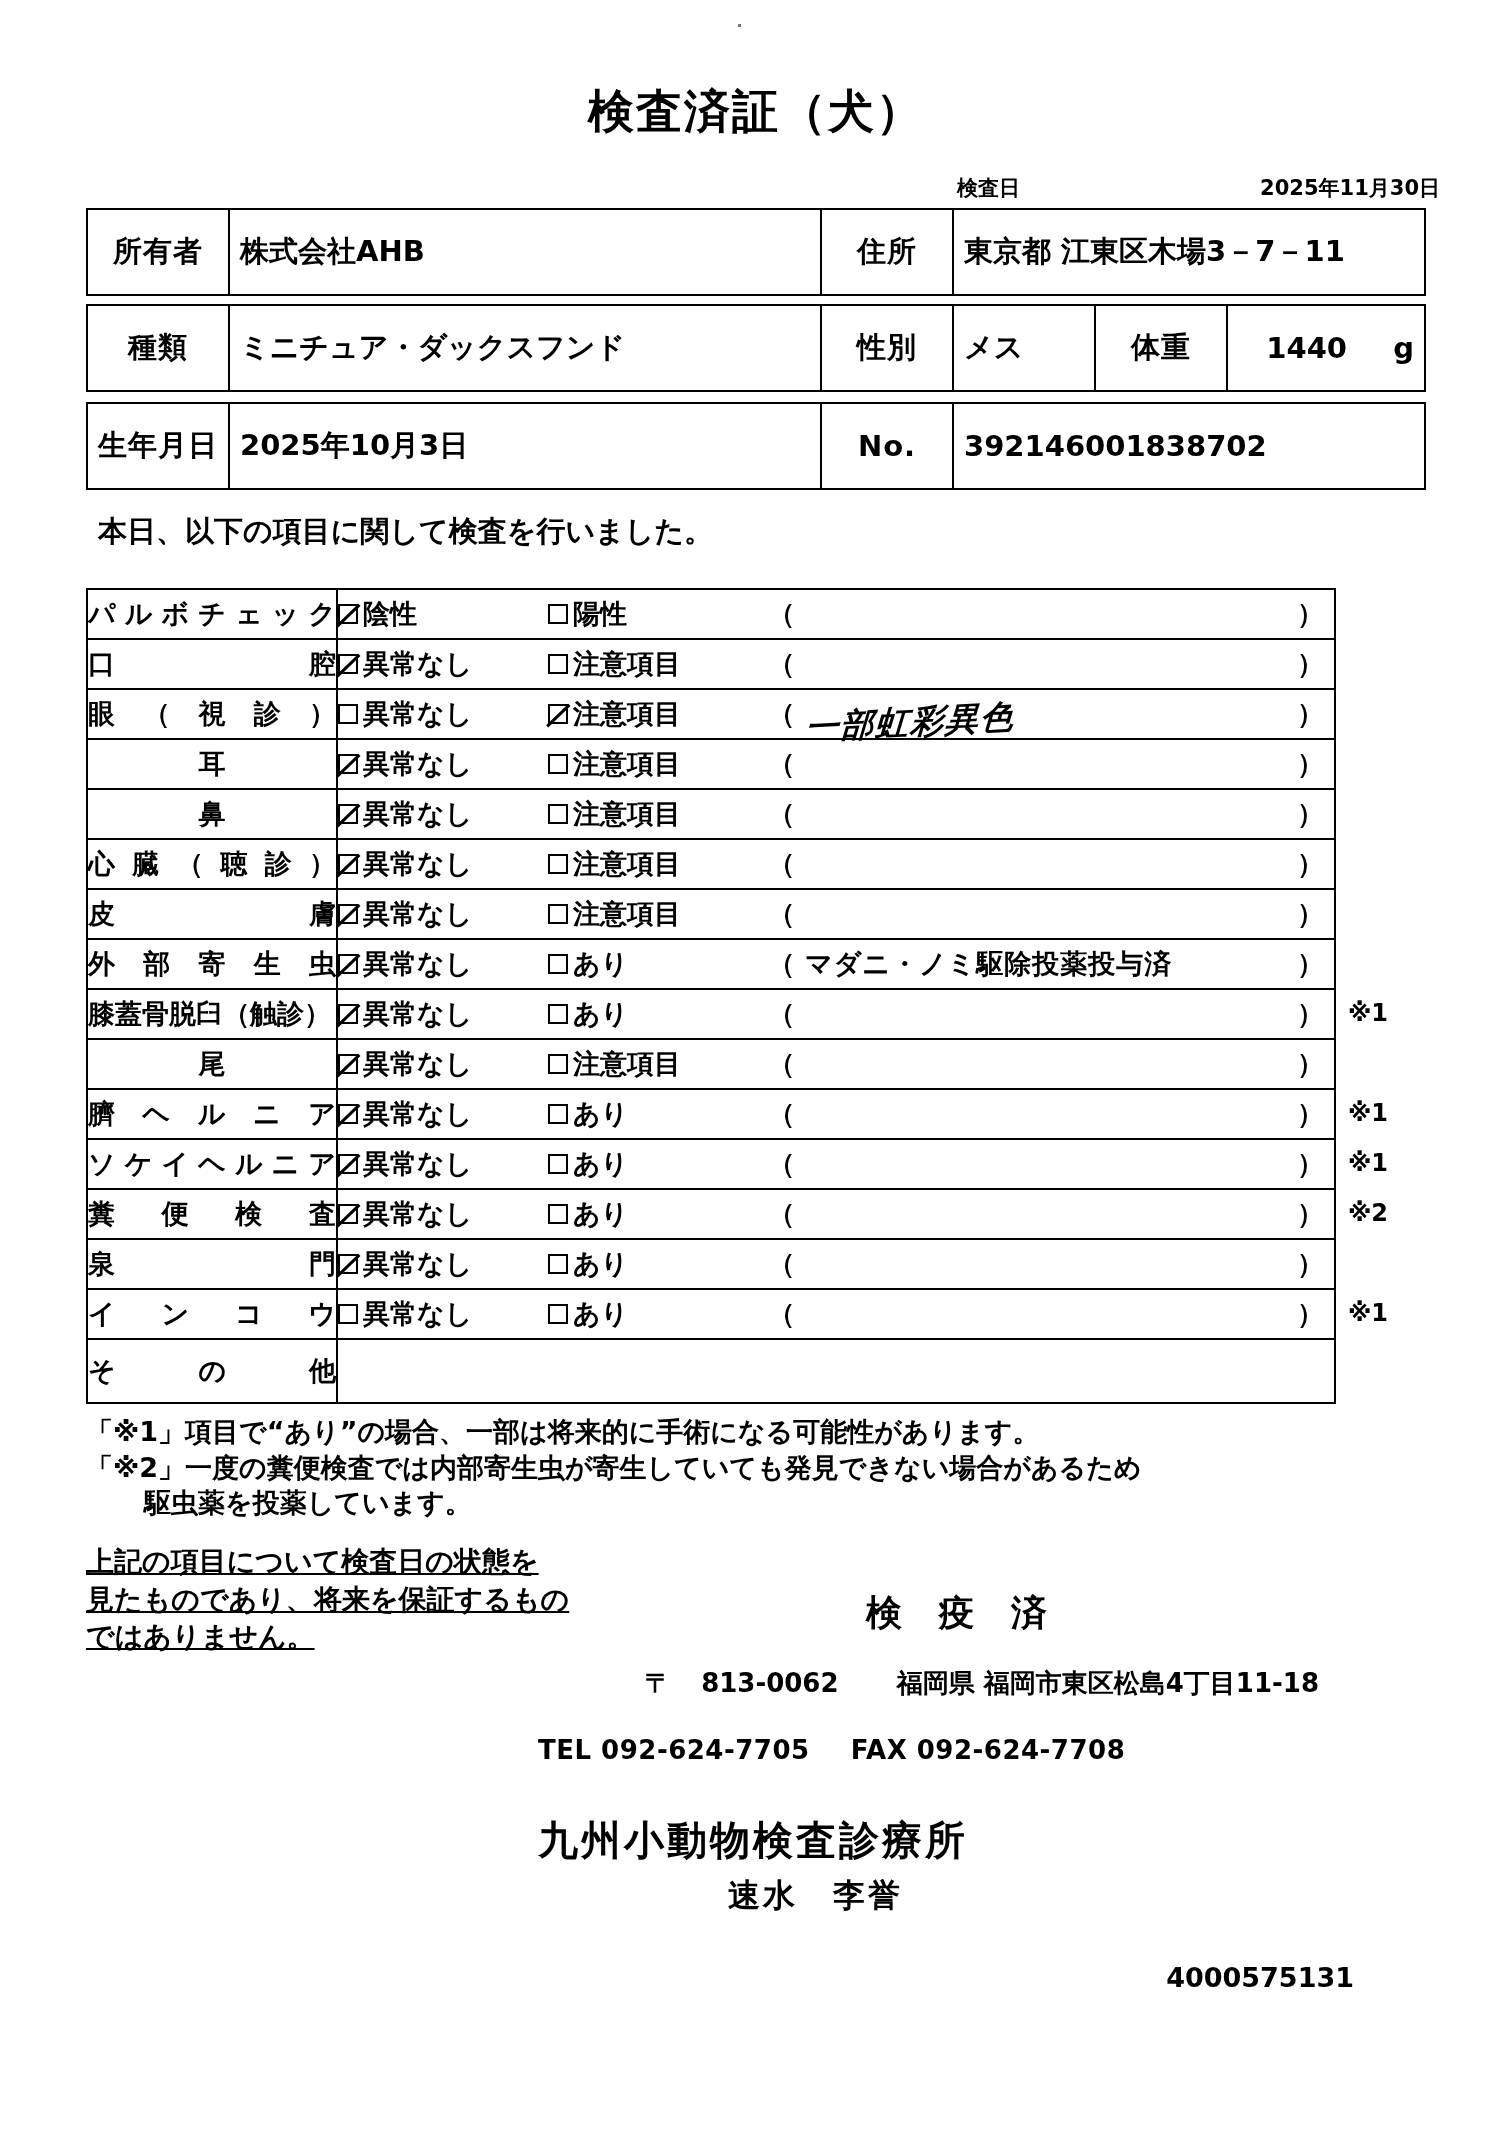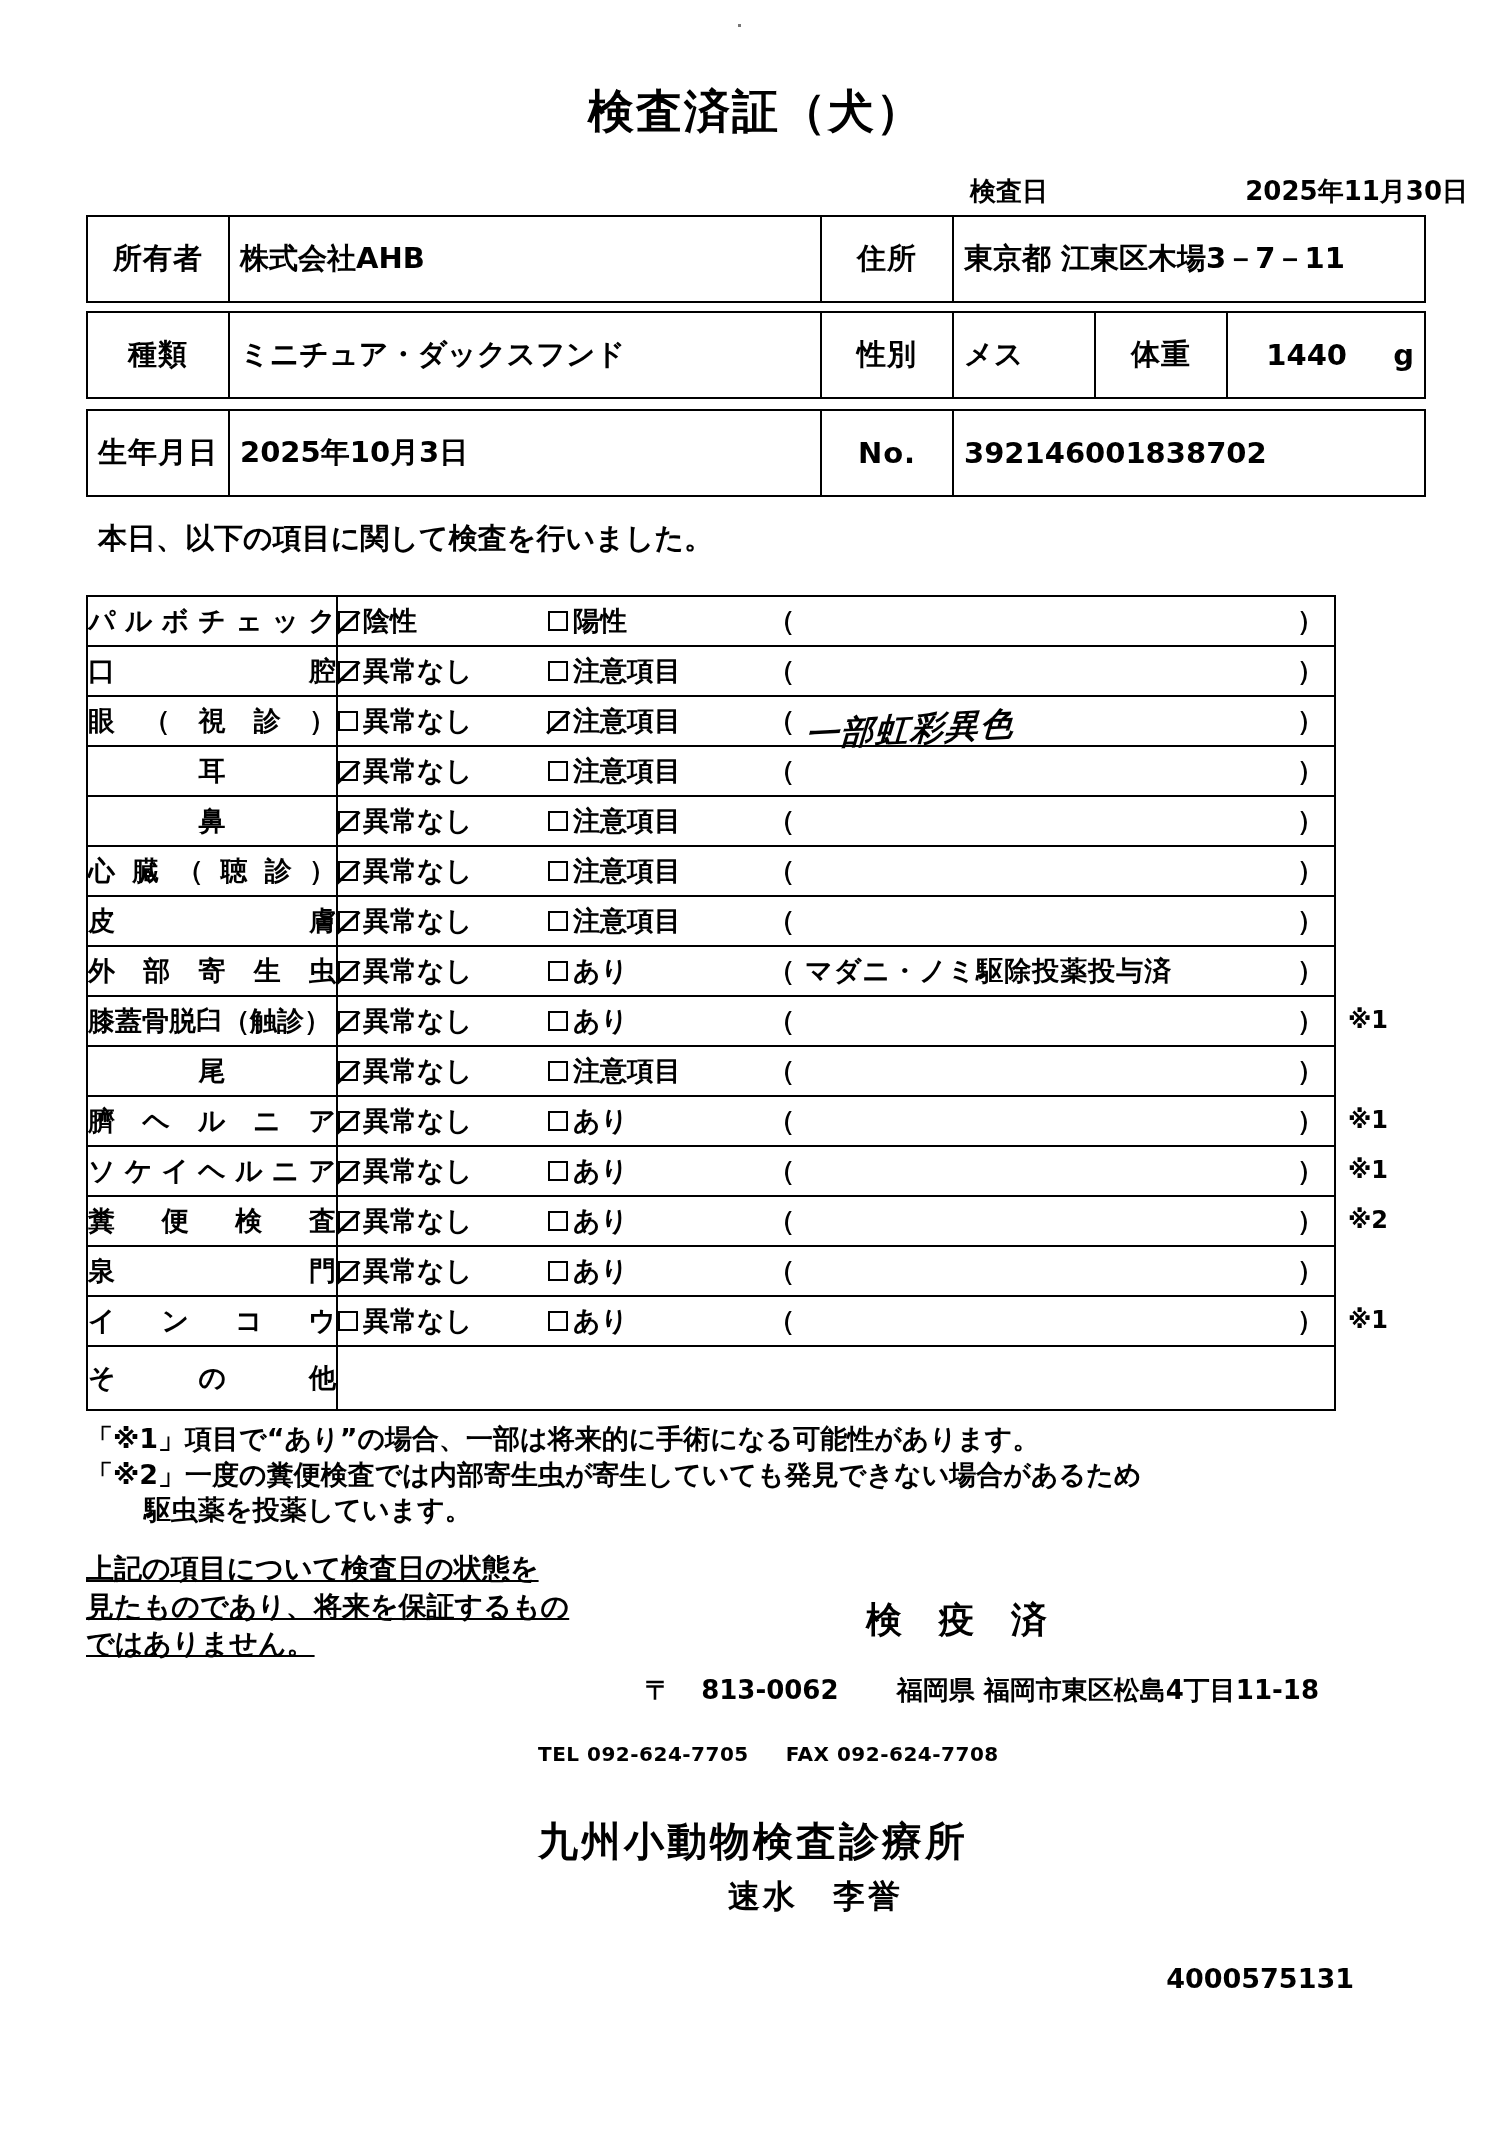--- a/index.html
+++ b/index.html
@@ -24,22 +24,22 @@
     letter-spacing:2px;
     padding-top:88px;
     line-height:1;
   }
   
   .examdate-row{
     display:flex;
     justify-content:flex-end;
     align-items:baseline;
     margin-top:40px;
-    padding-right:44px;
-    font-size:26px;
+    padding-right:72px;
+    font-size:21px;
     font-weight:700;
   }
   .examdate-label{margin-right:150px;}
   .examdate-value{min-width:270px;text-align:right;}
 
   
   .info-table{
     margin:6px auto 0 auto;
     width:1340px;
     border-collapse:collapse;
@@ -168,21 +168,21 @@
     margin-top:46px;margin-left:140px;
   }
   .addr{
     width:1340px;margin:10px auto 0 auto;
     text-align:center;padding-left:452px;box-sizing:border-box;
     font-size:26px;font-weight:700;
   }
   .tel{
     width:1340px;margin:34px auto 0 auto;
     text-align:left;padding-left:452px;box-sizing:border-box;
-    font-size:20px;font-weight:700;letter-spacing:.5px;
+    font-size:26px;font-weight:700;letter-spacing:.5px;
   }
   .clinic{
     width:1340px;margin:48px auto 0 auto;
     padding-left:452px;box-sizing:border-box;
   }
   .clinic-name{font-size:40px;font-weight:700;letter-spacing:3px;}
   .clinic-person{font-size:32px;font-weight:700;letter-spacing:3px;padding-left:190px;margin-top:6px;}
   .refno{
     width:1340px;margin:44px auto 0 auto;
     text-align:right;padding-right:72px;box-sizing:border-box;

